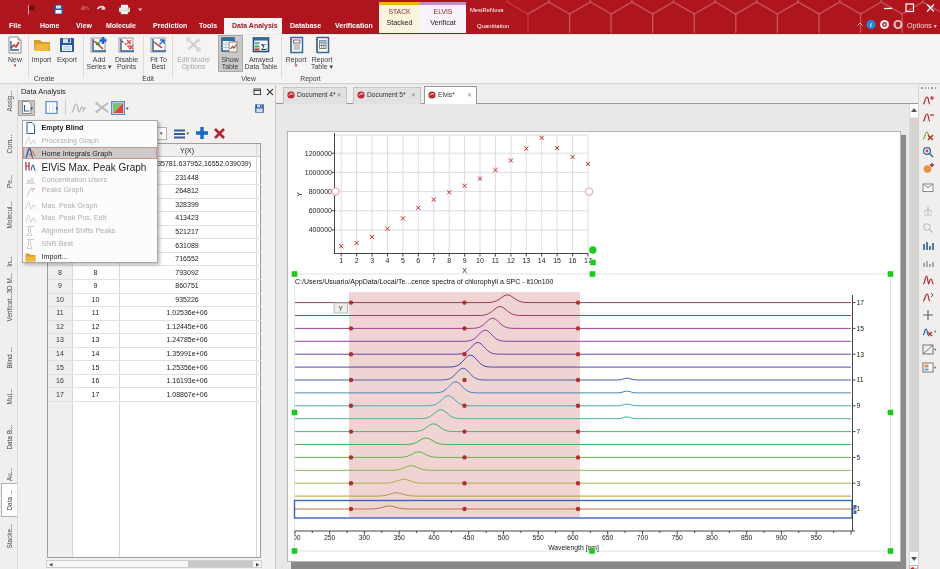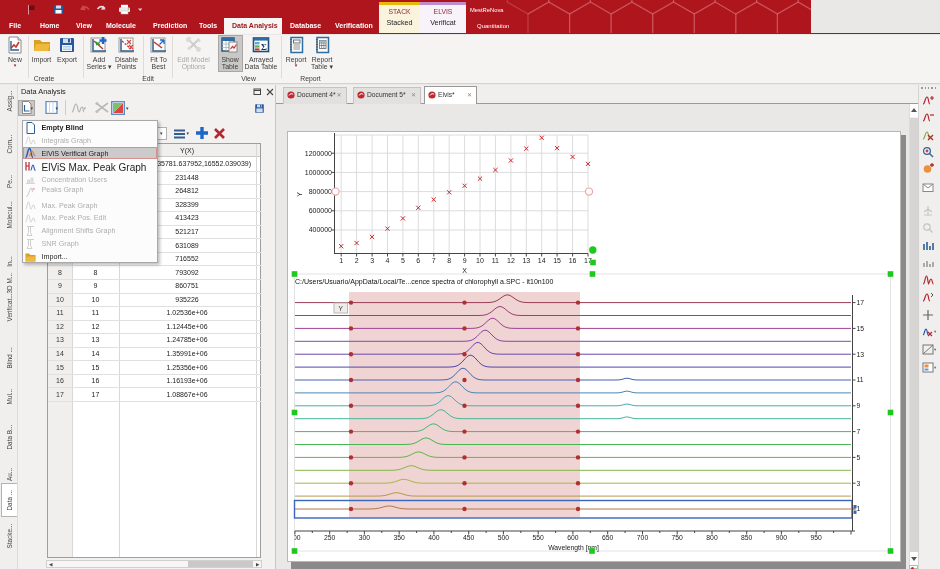--- a/index.html
+++ b/index.html
@@ -1,13 +1,13 @@
 <!DOCTYPE html>
 <html><head><meta charset="utf-8"><style>*{margin:0;padding:0;box-sizing:border-box}body{width:940px;height:569px;overflow:hidden;position:relative;font-family:"Liberation Sans",sans-serif;background:#e9e8e7;font-size:7px}.ab{position:absolute}.wt{color:#fff}</style></head><body>
-<div class="ab" style="left:0;top:0;width:811px;height:33px;background:#ae151d;overflow:hidden">
+<div class="ab" style="left:0;top:0;width:940px;height:33px;background:#ae151d;overflow:hidden">
     <svg class="ab" style="left:0;top:0" width="940" height="33">
       <polygon points="528.0,-34.0 548.8,-22.0 548.8,2.0 528.0,14.0 507.2,2.0 507.2,-22.0" fill="none" stroke="rgba(224,128,134,0.35)" stroke-width="1.3"></polygon>
       <polygon points="569.6,-34.0 590.4,-22.0 590.4,2.0 569.6,14.0 548.8,2.0 548.8,-22.0" fill="none" stroke="rgba(224,128,134,0.35)" stroke-width="1.3"></polygon>
       <polygon points="611.1,-34.0 631.9,-22.0 631.9,2.0 611.1,14.0 590.4,2.0 590.4,-22.0" fill="none" stroke="rgba(224,128,134,0.35)" stroke-width="1.3"></polygon>
       <polygon points="652.7,-34.0 673.5,-22.0 673.5,2.0 652.7,14.0 631.9,2.0 631.9,-22.0" fill="none" stroke="rgba(224,128,134,0.35)" stroke-width="1.3"></polygon>
       <polygon points="694.3,-34.0 715.1,-22.0 715.1,2.0 694.3,14.0 673.5,2.0 673.5,-22.0" fill="none" stroke="rgba(224,128,134,0.35)" stroke-width="1.3"></polygon>
       <polygon points="735.8,-34.0 756.6,-22.0 756.6,2.0 735.8,14.0 715.1,2.0 715.1,-22.0" fill="none" stroke="rgba(224,128,134,0.35)" stroke-width="1.3"></polygon>
       <polygon points="777.4,-34.0 798.2,-22.0 798.2,2.0 777.4,14.0 756.6,2.0 756.6,-22.0" fill="none" stroke="rgba(224,128,134,0.35)" stroke-width="1.3"></polygon>
       <polygon points="819.0,-34.0 839.8,-22.0 839.8,2.0 819.0,14.0 798.2,2.0 798.2,-22.0" fill="none" stroke="rgba(224,128,134,0.35)" stroke-width="1.3"></polygon>
       <polygon points="860.6,-34.0 881.3,-22.0 881.3,2.0 860.6,14.0 839.8,2.0 839.8,-22.0" fill="none" stroke="rgba(224,128,134,0.35)" stroke-width="1.3"></polygon>
@@ -359,27 +359,27 @@
 <div class="ab" style="left:49px;top:561.5px;font-size:4.5px;color:#444">◀</div>
 <div class="ab" style="left:256px;top:561.5px;font-size:4.5px;color:#444">▶</div>
 <div class="ab" style="left:21.5px;top:119.5px;width:136.5px;height:143px;background:#fcfcfc;border:1px solid #a8a8a8;box-shadow:2px 2px 3px rgba(0,0,0,0.25)"></div>
 <svg class="ab" style="left:25px;top:121.5px" width="11" height="12" viewBox="0 0 11 12">
     <path d="M2 0.5 L7 0.5 L9.5 3 L9.5 11.5 L2 11.5 Z" fill="#fff" stroke="#2e5f93" stroke-width="1"></path>
   </svg>
 <div class="ab" style="left:41.5px;top:123.1px;font-size:7.2px;color:#1f1f1f;white-space:nowrap"><b>Empty Blind</b></div>
 <svg class="ab" style="left:25px;top:134.4px" width="11" height="12" viewBox="0 0 11 12" opacity="0.45">
     <path d="M0.5 10 C2 10 2 3 3.5 3 C5 3 4.5 10 6 10 C7 10 7 6 8.5 6 C9.5 6 9.5 10 10.5 10" fill="none" stroke="#aaa" stroke-width="1.1"></path>
   </svg>
-<div class="ab" style="left:41.5px;top:136.0px;font-size:7.2px;color:#b0aeac;white-space:nowrap">Integrals Graph</div>
+<div class="ab" style="left:41.5px;top:136.0px;font-size:7.2px;color:#b0aeac;white-space:nowrap">Processing Graph</div>
 <div class="ab" style="left:22.5px;top:146.5px;width:134.5px;height:12.3px;background:#cccaca;border:1px solid #d4918c"></div>
 <svg class="ab" style="left:25px;top:147.3px" width="11" height="12" viewBox="0 0 11 12">
     <path d="M0.5 10.5 C2.5 10.5 2.5 1.5 4.5 1.5 C6.5 1.5 6 10.5 8 10.5" fill="none" stroke="#2255bb" stroke-width="1.4"></path>
     <path d="M4 9 C5.5 9 5.5 4 7 4 C8.5 4 8.5 9 10.5 9" fill="none" stroke="#e07b39" stroke-width="1.2"></path>
   </svg>
-<div class="ab" style="left:41.5px;top:148.9px;font-size:7.2px;color:#1f1f1f;white-space:nowrap">ElViS Verificat Graph</div>
+<div class="ab" style="left:41.5px;top:148.9px;font-size:7.2px;color:#1f1f1f;white-space:nowrap">Home Integrals Graph</div>
 <svg class="ab" style="left:25px;top:160.2px" width="11" height="12" viewBox="0 0 11 12">
     <path d="M1 10.5 L1 2 M1 6 L4 6 M4 2 L4 10.5" stroke="#b3282f" stroke-width="1.2" fill="none"></path>
     <path d="M5.5 10.5 C7 10.5 6.5 5 8 5 C9 5 9 10.5 10.5 10.5" fill="none" stroke="#2255bb" stroke-width="1.1"></path>
   </svg>
 <div class="ab" style="left:41.5px;top:161.8px;font-size:10px;color:#1f1f1f;white-space:nowrap">ElViS Max. Peak Graph</div>
 <svg class="ab" style="left:25px;top:173.1px" width="11" height="12" viewBox="0 0 11 12" opacity="0.45">
     <path d="M1 10.5 h9 M2.5 10 v-3 h2 v3 M6 10 v-5 h2 v5" stroke="#aaa" stroke-width="1" fill="#ccc"></path>
   </svg>
 <div class="ab" style="left:41.5px;top:174.7px;font-size:7.2px;color:#b0aeac;white-space:nowrap">Concentration Users</div>
 <svg class="ab" style="left:25px;top:186.0px" width="11" height="12" viewBox="0 0 11 12" opacity="0.45">
@@ -391,25 +391,25 @@
     <path d="M0.5 10 C2 10 2 3 3.5 3 C5 3 4.5 10 6 10 C7 10 7 6 8.5 6 C9.5 6 9.5 10 10.5 10" fill="none" stroke="#aaa" stroke-width="1.1"></path>
   </svg>
 <div class="ab" style="left:41.5px;top:200.5px;font-size:7.2px;color:#b0aeac;white-space:nowrap">Max. Peak Graph</div>
 <svg class="ab" style="left:25px;top:211.8px" width="11" height="12" viewBox="0 0 11 12" opacity="0.45">
     <path d="M0.5 10 C2 10 2 3 3.5 3 C5 3 4.5 10 6 10 C7 10 7 6 8.5 6 C9.5 6 9.5 10 10.5 10" fill="none" stroke="#aaa" stroke-width="1.1"></path>
   </svg>
 <div class="ab" style="left:41.5px;top:213.4px;font-size:7.2px;color:#b0aeac;white-space:nowrap">Max. Peak Pos. Edit</div>
 <svg class="ab" style="left:25px;top:224.7px" width="11" height="12" viewBox="0 0 11 12" opacity="0.45">
     <path d="M2 1.5 h7 M3.5 1.5 v6 l-1.5 3 h5 l-1.5 -3 v-6" fill="none" stroke="#999" stroke-width="1"></path>
   </svg>
-<div class="ab" style="left:41.5px;top:226.3px;font-size:7.2px;color:#b0aeac;white-space:nowrap">Alignment Shifts Graph</div>
+<div class="ab" style="left:41.5px;top:226.3px;font-size:7.2px;color:#b0aeac;white-space:nowrap">Alignment Shifts Peaks</div>
 <svg class="ab" style="left:25px;top:237.6px" width="11" height="12" viewBox="0 0 11 12" opacity="0.45">
     <path d="M2 1.5 h7 M3.5 1.5 v6 l-1.5 3 h5 l-1.5 -3 v-6" fill="none" stroke="#999" stroke-width="1"></path>
   </svg>
-<div class="ab" style="left:41.5px;top:239.2px;font-size:7.2px;color:#b0aeac;white-space:nowrap">SNR Graph</div>
+<div class="ab" style="left:41.5px;top:239.2px;font-size:7.2px;color:#b0aeac;white-space:nowrap">SNR Best</div>
 <svg class="ab" style="left:25px;top:250.5px" width="11" height="12" viewBox="0 0 11 12">
     <path d="M0.5 2.5 L4 2.5 L5.5 4 L10.5 4 L10.5 10.5 L0.5 10.5 Z" fill="#d99f27"></path>
     <path d="M1.5 5.5 L10.5 5.5 L9.5 10.5 L0.5 10.5 Z" fill="#efb93e"></path>
   </svg>
 <div class="ab" style="left:41.5px;top:252.1px;font-size:7.2px;color:#1f1f1f;white-space:nowrap">Import...</div>
 <div class="ab" style="left:276px;top:85px;width:632.5px;height:484px;background:#e9e8e7"></div>
 <div class="ab" style="left:276px;top:85px;width:642px;height:18.5px;background:#f0efee"></div>
 <div class="ab" style="left:276px;top:103px;width:642px;height:1px;background:#9b9998"></div>
 <div class="ab" style="left:283px;top:87px;width:63.5px;height:16.5px;background:#e3e1e0;border:1px solid #c6c4c2;border-bottom:none"></div>
 <svg class="ab" style="left:287px;top:91px" width="8" height="8">

